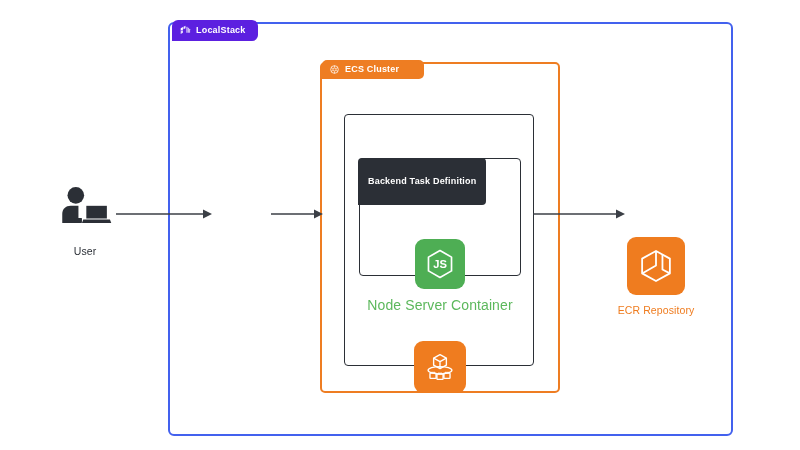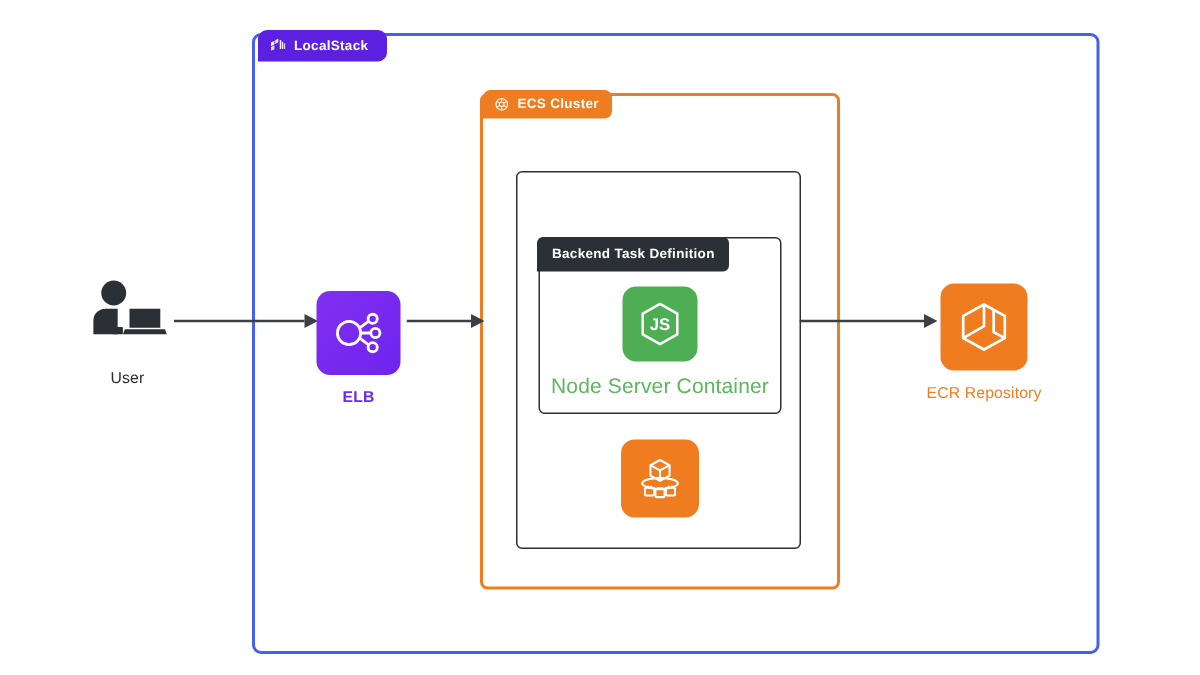--- a/index.html
+++ b/index.html
@@ -28,21 +28,21 @@
   }
   #task-definition-box {
     left: 359px; top: 158px; width: 162px; height: 118px;
     border: 1.5px solid #2b2f36; border-radius: 4px;
   }
 
   
   .badge {
     position: absolute;
     display: flex; align-items: center; gap: 5px;
-    padding: 4px 9px 4px 7px;
+    padding: 4px 25px 4px 7px;
     border-radius: 5px;
     color: #ffffff;
     font-size: 9px;
     line-height: 1;
     white-space: nowrap;
     font-weight: 600;
     letter-spacing: .2px;
   }
   #localstack-badge {
     left: 172px; top: 20px;
@@ -58,31 +58,31 @@
   #backend-service-badge {
     left: 343px; top: 112px;
     background: #2b2f36;
     border-radius: 4px 4px 4px 0;
     padding: 5px 10px;
   }
   #task-definition-badge {
     left: 358px; top: 158px;
     background: #2b2f36;
     border-radius: 4px 4px 4px 0;
-    padding: 7px 10px;
+    padding: 19px 10px;
   }
   .badge-label { display: block; }
   .badge-icon { display: flex; align-items: center; }
 
   
   .node { position: absolute; display: flex; flex-direction: column; align-items: center; }
   .node-tile {
     width: 56px; height: 56px;
     border-radius: 9px;
-    display: flex; align-items: center; justify-content: center;
+    display: flex; align-items: center; justify-content: center; margin-top: 48px;
   }
   .node-label {
     margin-top: 9px;
     font-size: 10.5px;
     font-weight: 600;
     letter-spacing: .1px;
     white-space: nowrap;
   }
 
   #user-node { left: 42px; top: 186px; width: 86px; }
@@ -170,34 +170,20 @@
       </svg>
     </span>
     <span class="node-label">User</span>
   </div>
 
   <svg class="arrow" id="arrow-user-elb" viewBox="0 0 96 12">
     <line x1="0" y1="6" x2="87" y2="6" stroke="#3b3f46" stroke-width="1.6"></line>
     <polygon points="87,1.4 96,6 87,10.6" fill="#3b3f46"></polygon>
   </svg>
 
-  <div class="node" id="elb-node">
-    <div class="node-tile">
-      <svg width="36" height="36" viewBox="0 0 40 40" aria-hidden="true">
-        <g fill="none" stroke="#ffffff" stroke-width="2.1">
-          <circle cx="13" cy="20" r="8.6"></circle>
-          <circle cx="30.5" cy="9.5" r="3.4"></circle>
-          <circle cx="32.5" cy="20" r="3.4"></circle>
-          <circle cx="30.5" cy="30.5" r="3.4"></circle>
-          <path d="M20.6 16.4 L27.3 11.3 M21.6 20 L29.1 20 M20.6 23.6 L27.3 28.7"></path>
-        </g>
-      </svg>
-    </div>
-    <span class="node-label">ELB</span>
-  </div>
 
   <svg class="arrow" id="arrow-elb-ecs" viewBox="0 0 52 12">
     <line x1="0" y1="6" x2="43" y2="6" stroke="#3b3f46" stroke-width="1.6"></line>
     <polygon points="43,1.4 52,6 43,10.6" fill="#3b3f46"></polygon>
   </svg>
 
   <div class="node" id="node-container-node">
     <div class="node-tile">
       <svg width="32" height="32" viewBox="0 0 40 40" aria-hidden="true">
         <path d="M20 3.2 L34.4 11.4 L34.4 28.6 L20 36.8 L5.6 28.6 L5.6 11.4 Z" fill="none" stroke="#ffffff" stroke-width="2.1" stroke-linejoin="round"></path>

